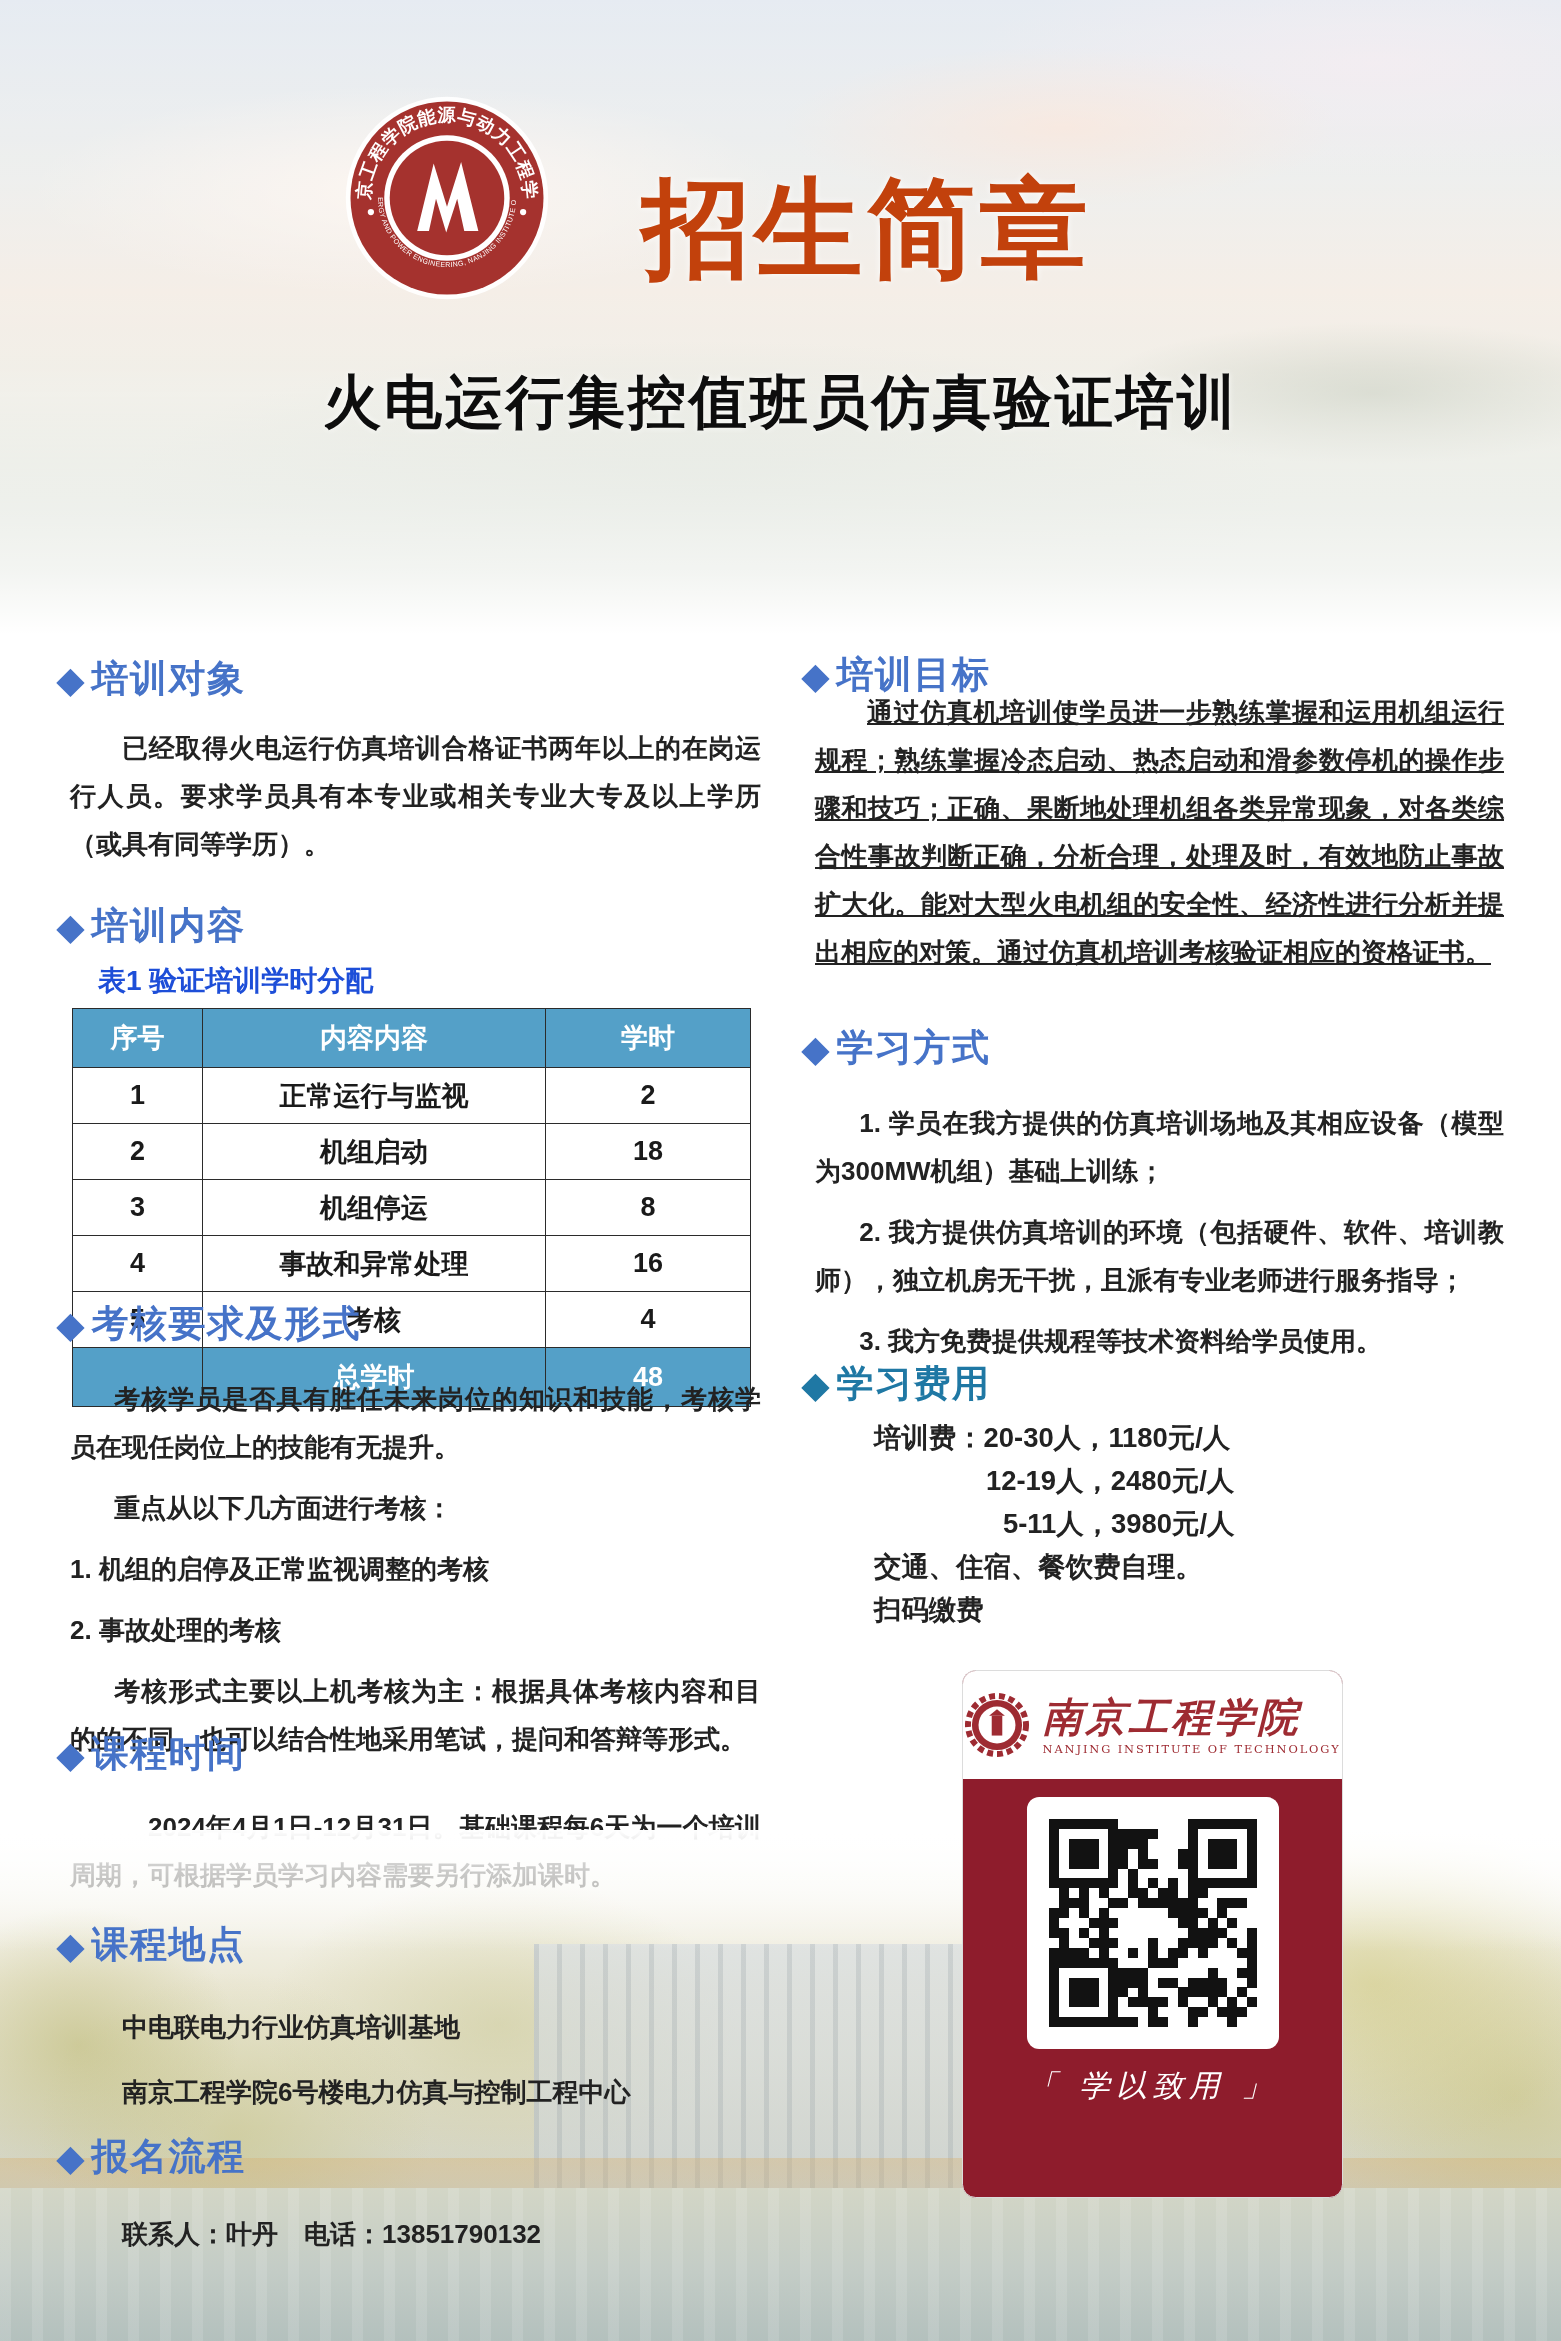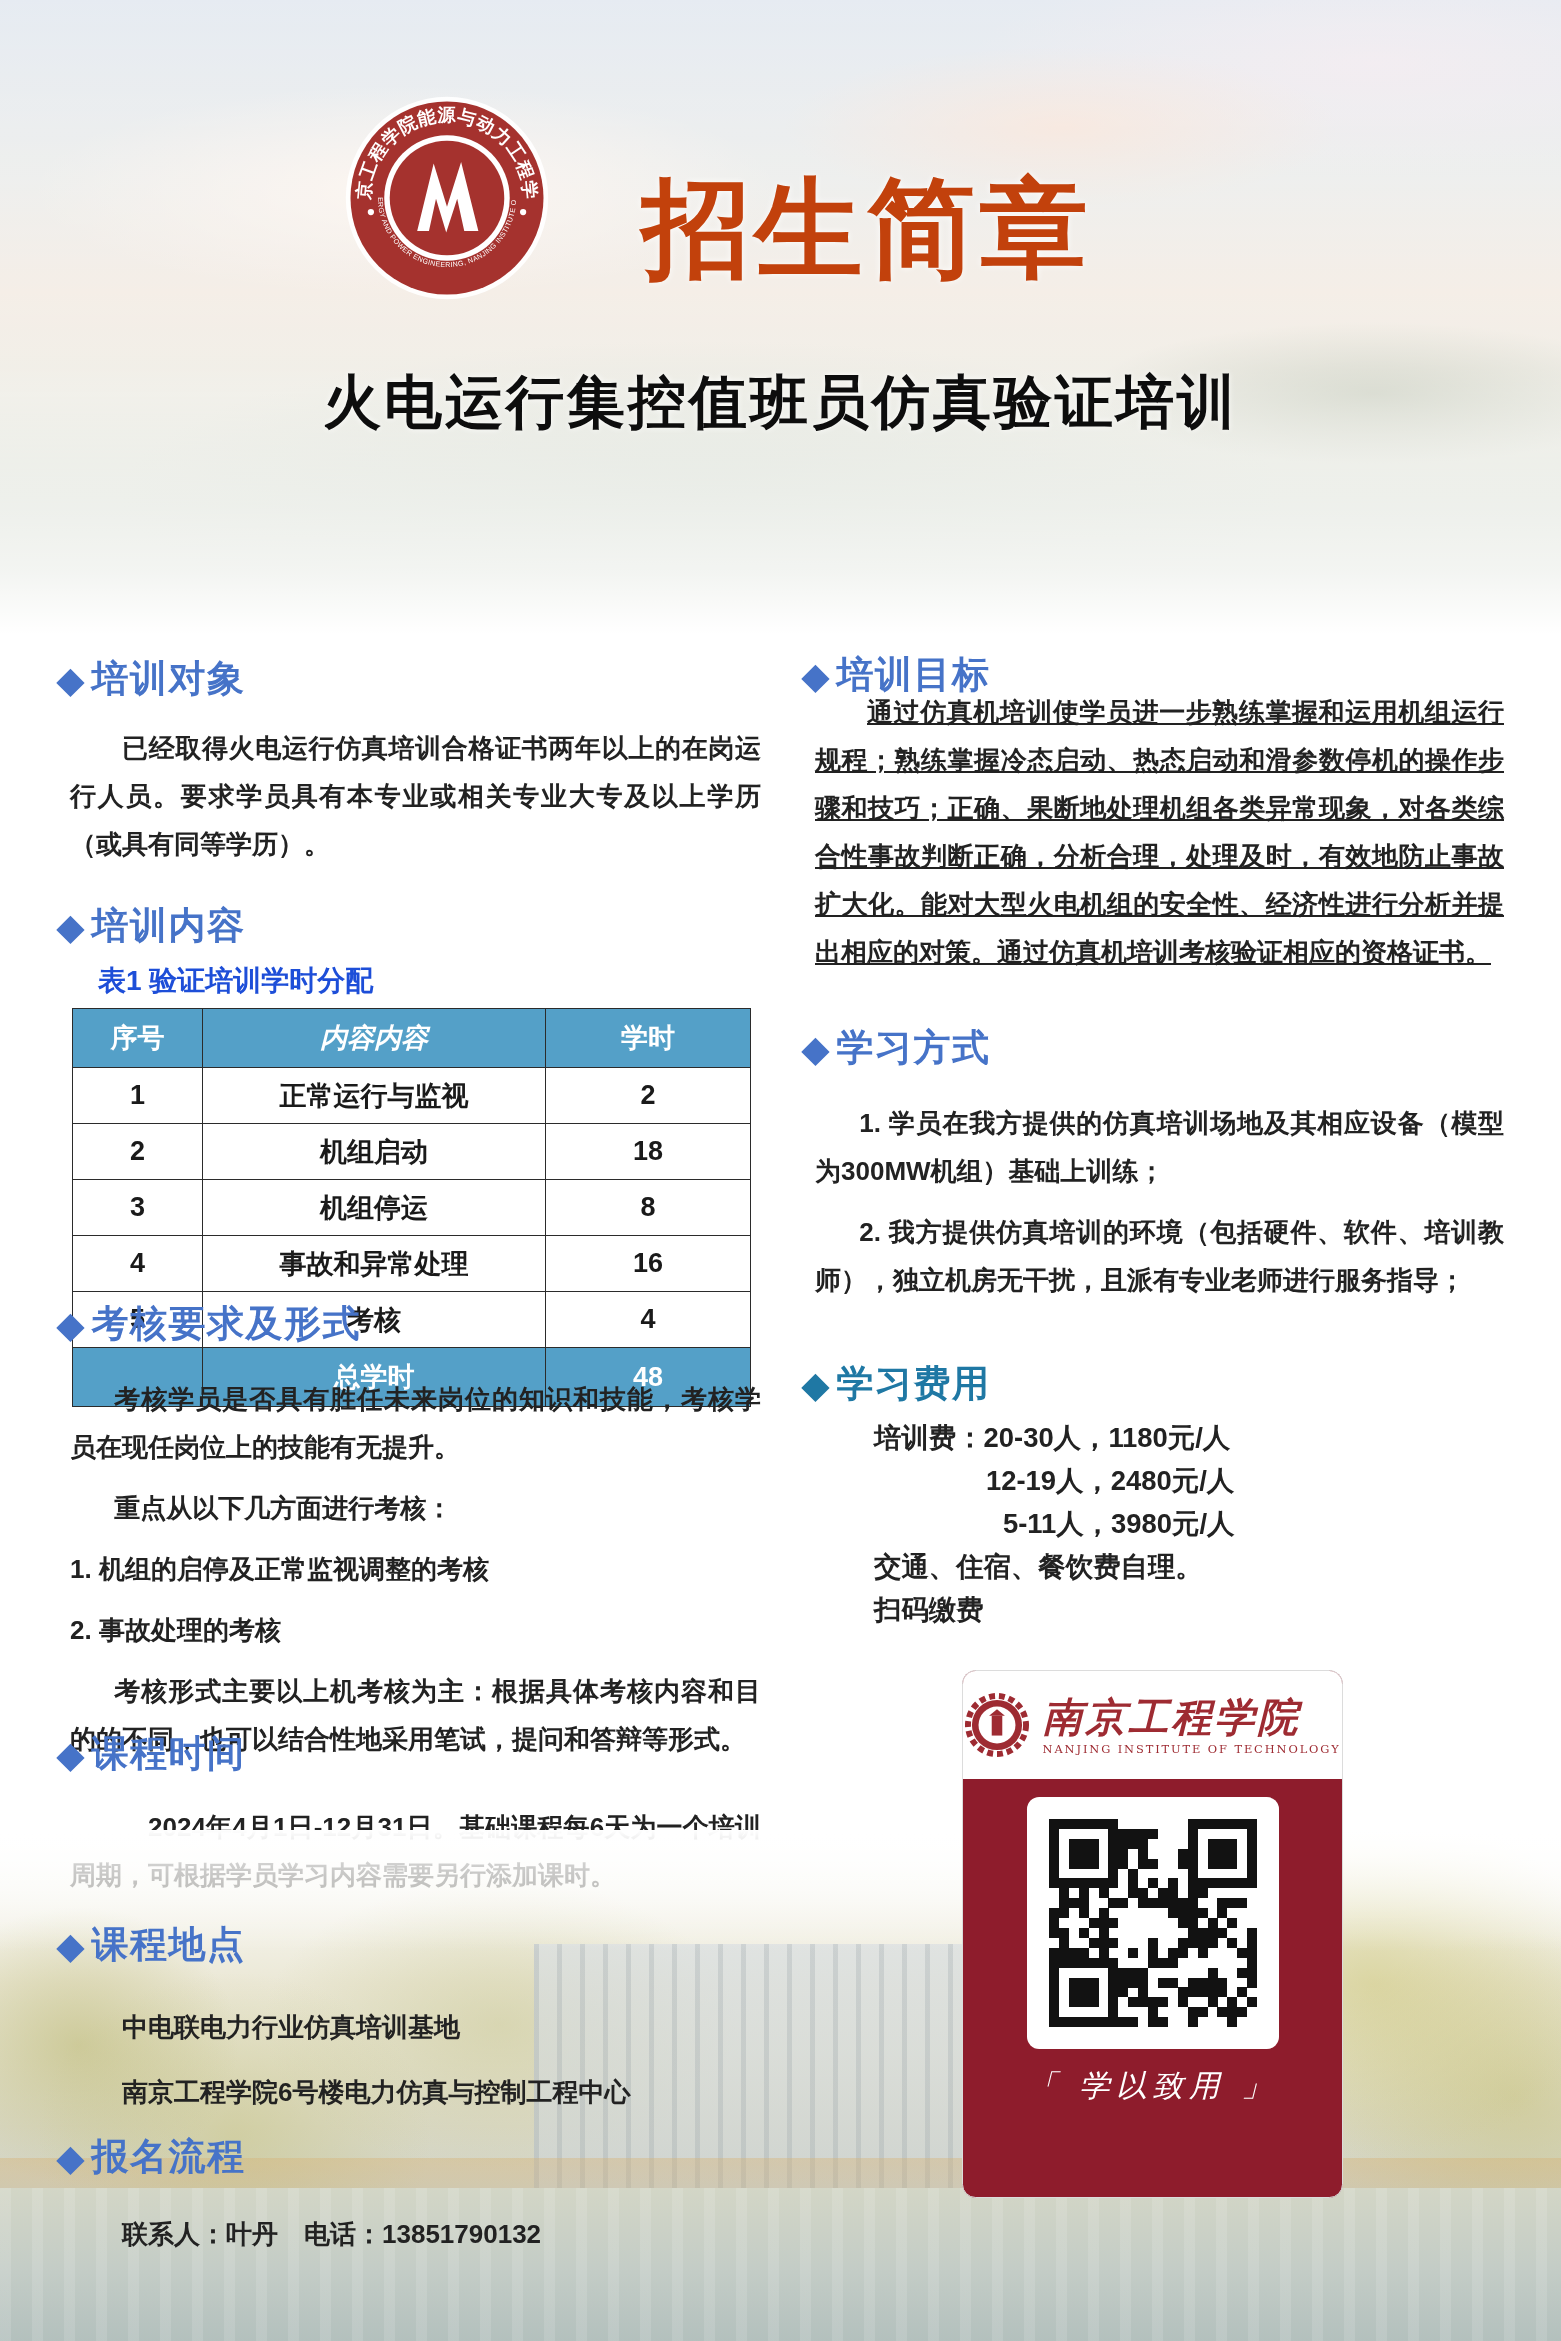--- a/index.html
+++ b/index.html
@@ -64,21 +64,21 @@
   .btxt p{margin:13px;}
   .ind2{text-indent:2em;}
   .ind3{text-indent:3em;}
   .ind17{text-indent:1.7em;}
 
   
   .hours-caption{position:absolute;left:98px;top:962px;font-size:28px;font-weight:800;color:#1d4ed8;}
   table.hours{position:absolute;left:72px;top:1008px;width:679px;border-collapse:collapse;
     font-size:27px;font-weight:700;color:#1a1a1a;table-layout:fixed;}
   table.hours td,table.hours th{border:1.5px solid #2b2b2b;text-align:center;padding:9px;height:37px;}
-  table.hours .c1{width:18%;} table.hours .c2{width:52%;font-style:italic;} table.hours .c3{width:30%;}
+  table.hours .c1{width:18%;} table.hours .c2{width:52%;} table.hours .c3{width:30%;}
   table.hours thead th{background:#54a0c8;color:#ffffff;font-weight:800;height:40px;}
   table.hours tfoot td{background:#54a0c8;color:#ffffff;font-weight:800;height:40px;}
 
   
   .fee-line{font-size:27.4px;font-weight:800;color:#222;line-height:43px;white-space:nowrap;}
   .fee-1,.fee-4,.fee-5{padding-left:72px;}
   .fee-2{padding-left:184px;}
   .fee-3{padding-left:201px;}
 
   
@@ -242,20 +242,21 @@
     <p class="ind2">通过仿真机培训使学员进一步熟练掌握和运用机组运行规程；熟练掌握冷态启动、热态启动和滑参数停机的操作步骤和技巧；正确、果断地处理机组各类异常现象，对各类综合性事故判断正确，分析合理，处理及时，有效地防止事故扩大化。能对大型火电机组的安全性、经济性进行分析并提出相应的对策。通过仿真机培训考核验证相应的资格证书。</p>
   </div>
 
   <div class="sec-h" style="left:802px;top:1023px;text-align:right;">
     <span class="diamond"></span>
     <span>学习方式</span>
   </div>
   <div class="btxt" style="left:802px;top:1086px;width:715px;">
     <p class="ind17">1. 学员在我方提供的仿真培训场地及其相应设备（模型为300MW机组）基础上训练；</p>
     <p class="ind17">2. 我方提供仿真培训的环境（包括硬件、软件、培训教师），独立机房无干扰，且派有专业老师进行服务指导；</p>
+    <p class="ind17">3. 我方免费提供规程等技术资料给学员使用。</p>
   </div>
 
   <div class="sec-h teal" style="left:802px;top:1359px;">
     <span class="diamond"></span>
     <span>学习费用</span>
   </div>
   <div style="position:absolute;left:802px;top:1416px;width:715px;">
     <div class="fee-line fee-1">培训费：20-30人，1180元/人</div>
     <div class="fee-line fee-2">12-19人，2480元/人</div>
     <div class="fee-line fee-3">5-11人，3980元/人</div>

